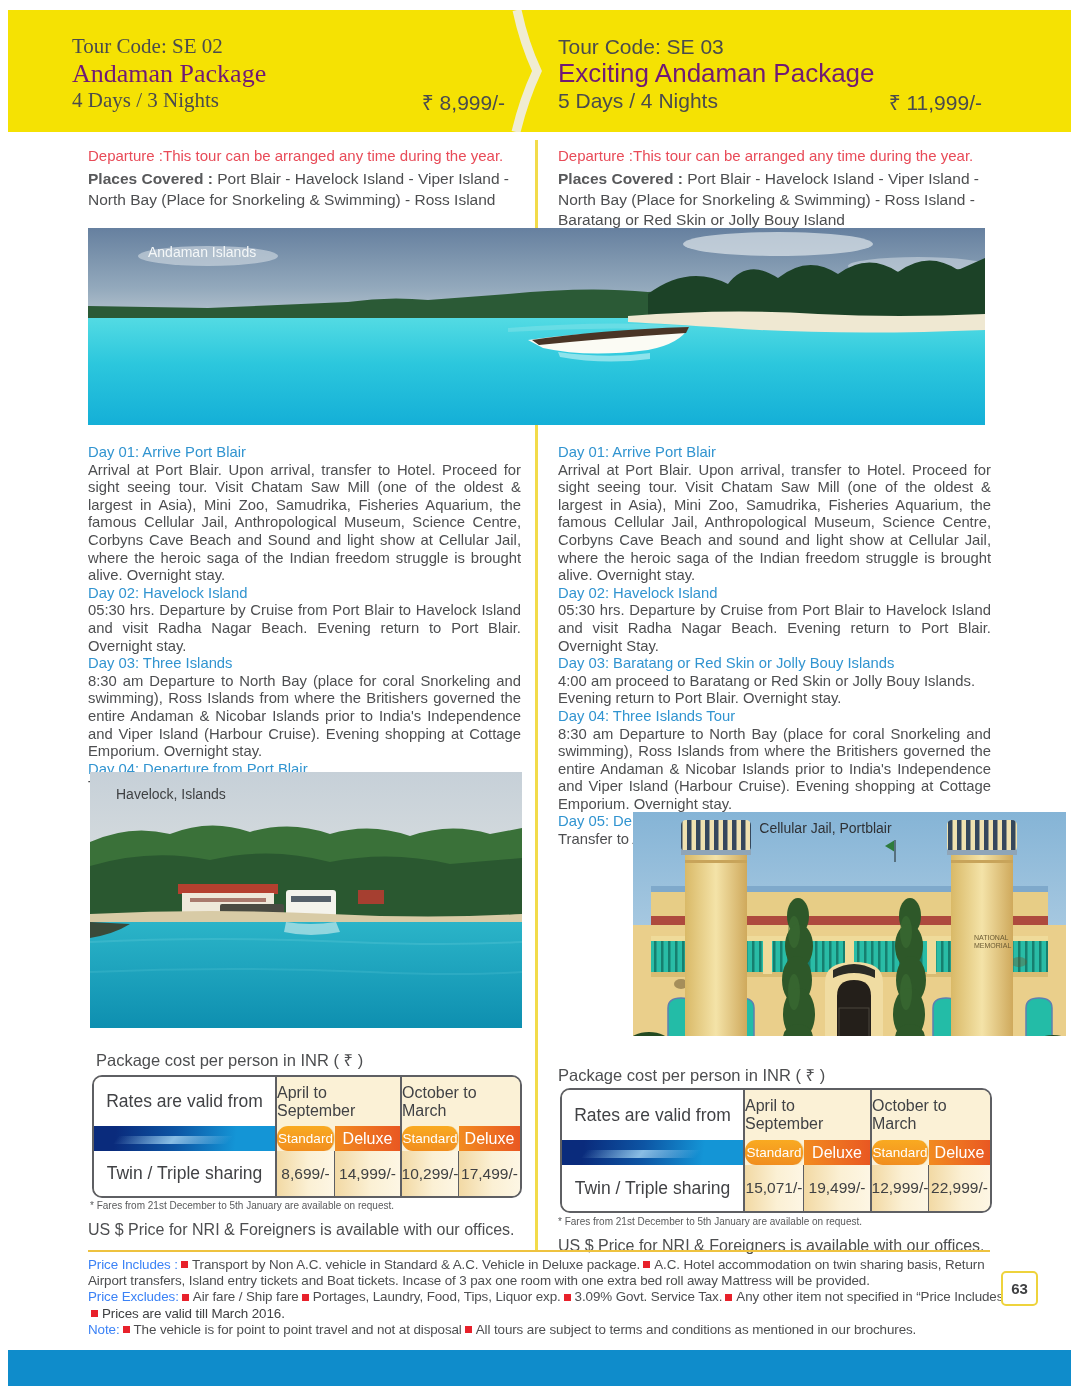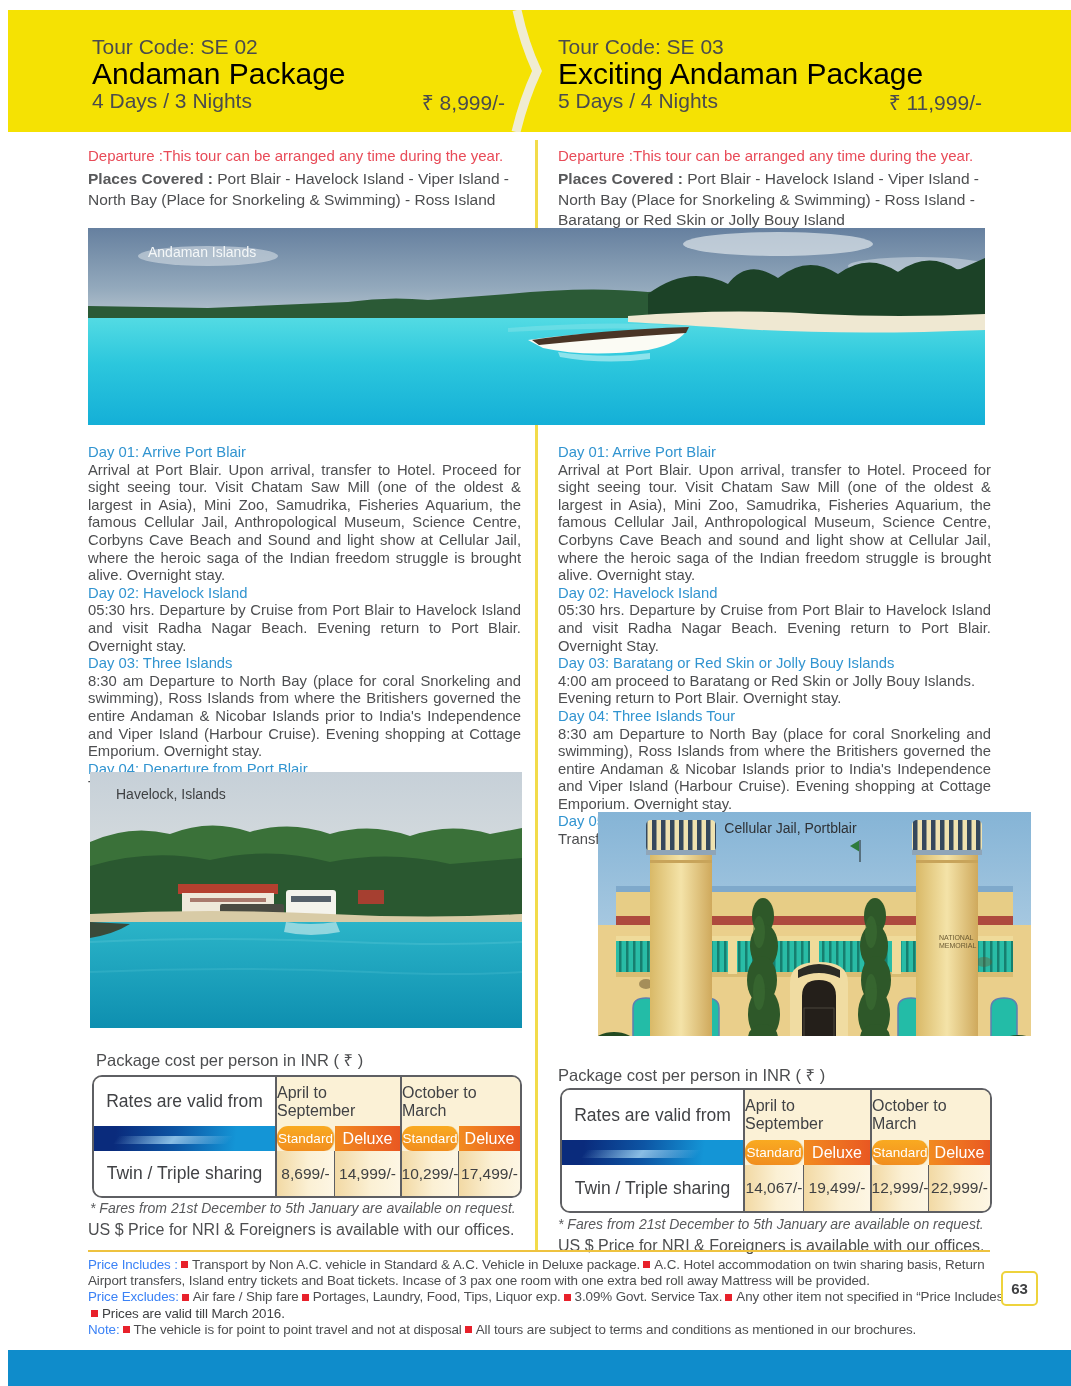--- a/index.html
+++ b/index.html
@@ -3,45 +3,45 @@
 <meta charset="utf-8">
 <style>
   html,body{margin:0;padding:0;background:#fff;}
   .page{position:relative;width:1071px;height:1386px;background:#ffffff;overflow:hidden;
         font-family:"Liberation Sans",sans-serif;color:#4D4E50;}
 
   
   .header-band{position:absolute;left:8px;top:10px;right:0;height:122px;background:#F5E203;}
   .chevron{position:absolute;left:496px;top:0;}
   .hdr{position:absolute;top:24px;}
-  .hdr-left{left:84px;}
+  .hdr-left{left:64px;font-family:Liberation Serif, serif;}
   .hdr-right{left:550px;}
   .hdr .code{font-size:21px;line-height:25px;color:#4A4B4D;}
-  .hdr .name{font-size:30px;line-height:29px;color:#000000;}
+  .hdr .name{font-size:26px;line-height:29px;color:#701a75;}
   .hdr .days{font-size:21px;line-height:25px;color:#4A4B4D;}
   .hdr-price{position:absolute;top:78px;font-size:21px;color:#4A4B4D;}
   .price-1{right:566px;}
   .price-2{right:89px;}
 
   
   .v-divider{position:absolute;left:535px;top:140px;width:3px;height:1110px;background:#F2DB4A;z-index:0;}
 
   
   .dep{position:absolute;top:147px;font-size:15px;color:#E84B58;}
   .dep.l{left:88px;} .dep.r{left:558px;}
   .places{position:absolute;top:169px;width:443px;font-size:15.5px;line-height:20.5px;color:#4D4E50;}
   .places.l{left:88px;} .places.r{left:558px;}
   .places b{color:#58595B;}
 
   
   .photo{position:absolute;z-index:2;overflow:hidden;}
   .photo svg{display:block;}
   .pan-photo{left:88px;top:228px;width:897px;height:197px;}
   .hav-photo{left:90px;top:772px;width:432px;height:256px;}
-  .jail-photo{left:550px;top:812px;width:433px;height:224px;padding-left:48px;}
+  .jail-photo{left:585px;top:812px;width:433px;height:224px;padding-left:48px;}
   .cap{position:absolute;font-size:14px;}
   .cap-pan{left:60px;top:16px;color:#F4F7F8;}
   .cap-hav{left:26px;top:14px;color:#3F4143;}
   .cap-jail{left:50%;top:8px;transform:translateX(-50%);color:#2E3135;white-space:nowrap;}
   .sign-jail{position:absolute;right:28px;top:122px;width:64px;font-size:7px;line-height:8px;color:#6B5A33;text-align:left;}
 
   
   .itin{position:absolute;top:444px;width:433px;font-size:14.8px;line-height:17.6px;}
   .itin.l{left:88px;} .itin.r{left:558px;}
   .itin .day{color:#3194D0;text-align:left;}
@@ -68,21 +68,21 @@
   .c-tier{color:#fff;}
   .c-tier.std{font-size:13.5px;background:linear-gradient(180deg,#F9AA21,#F18E1F);border-radius:11px;}
   .c-tier.dlx{font-size:16px;background:linear-gradient(90deg,#F28B20,#E95822);}
   .c-tier.b-lt{border-right:1px solid #EBDCB2;}
   .c-tier.b-dk{border-right:2px solid #5E5F63;}
   .c-rowlabel{background:#fff;border-right:2px solid #5E5F63;font-size:17.5px;color:#414245;}
   .c-price{font-size:15.5px;color:#3F4042;background:linear-gradient(90deg,#F2D9A4 0%,#FBF0D4 55%,#FDF6E4 100%);}
   .c-price.b-th{border-right:1px solid #5E5F63;}
   .c-price.b-dk{border-right:2px solid #5E5F63;}
 
-  .fn1{position:absolute;font-size:14px;font-style:italic;color:#58595B;}
+  .fn1{position:absolute;font-size:10px;color:#58595B;}
   .fn1.l{left:90px;top:1200px;} .fn1.r{left:558px;top:1216px;}
   .fn2{position:absolute;font-size:16px;color:#4D4E50;text-align:center;}
   .fn2.l{left:88px;top:1221px;} .fn2.r{left:558px;top:1237px;}
 
   
   .foot-rule{position:absolute;left:88px;top:1250px;width:902px;height:2px;background:#EEC23F;}
   .footer{position:absolute;left:88px;top:1257px;width:910px;font-size:13.4px;line-height:16.2px;color:#4D4E50;letter-spacing:-0.1px;}
   .f-label{color:#3b82f6;margin-top:15px;}
   .sq{display:inline-block;width:7px;height:7px;background:#E8212B;margin:0 4px 1px 3px;vertical-align:middle;}
   .f-one{white-space:nowrap;}
@@ -316,21 +316,21 @@
   <div class="rate-table r">
     <div class="rt-cell c-rates">Rates are valid from</div>
     <div class="rt-cell c-season s1" style="grid-column:2/4">April to September</div>
     <div class="rt-cell c-season" style="grid-column:4/6">October to March</div>
     <div class="rt-cell c-bluebar"></div>
     <div class="rt-cell c-tier std b-lt">Standard</div>
     <div class="rt-cell c-tier dlx b-dk">Deluxe</div>
     <div class="rt-cell c-tier std b-lt">Standard</div>
     <div class="rt-cell c-tier dlx">Deluxe</div>
     <div class="rt-cell c-rowlabel">Twin / Triple sharing</div>
-    <div class="rt-cell c-price b-th">14,067/-</div>
+    <div class="rt-cell c-price b-th">15,071/-</div>
     <div class="rt-cell c-price b-dk">19,499/-</div>
     <div class="rt-cell c-price b-th">12,999/-</div>
     <div class="rt-cell c-price">22,999/-</div>
   </div>
 
   <div class="fn1 l">* Fares from 21st December to 5th January are available on request.</div>
   <div class="fn2 l">US $ Price for NRI &amp; Foreigners is available with our offices.</div>
   <div class="fn1 r">* Fares from 21st December to 5th January are available on request.</div>
   <div class="fn2 r">US $ Price for NRI &amp; Foreigners is available with our offices.</div>
 

